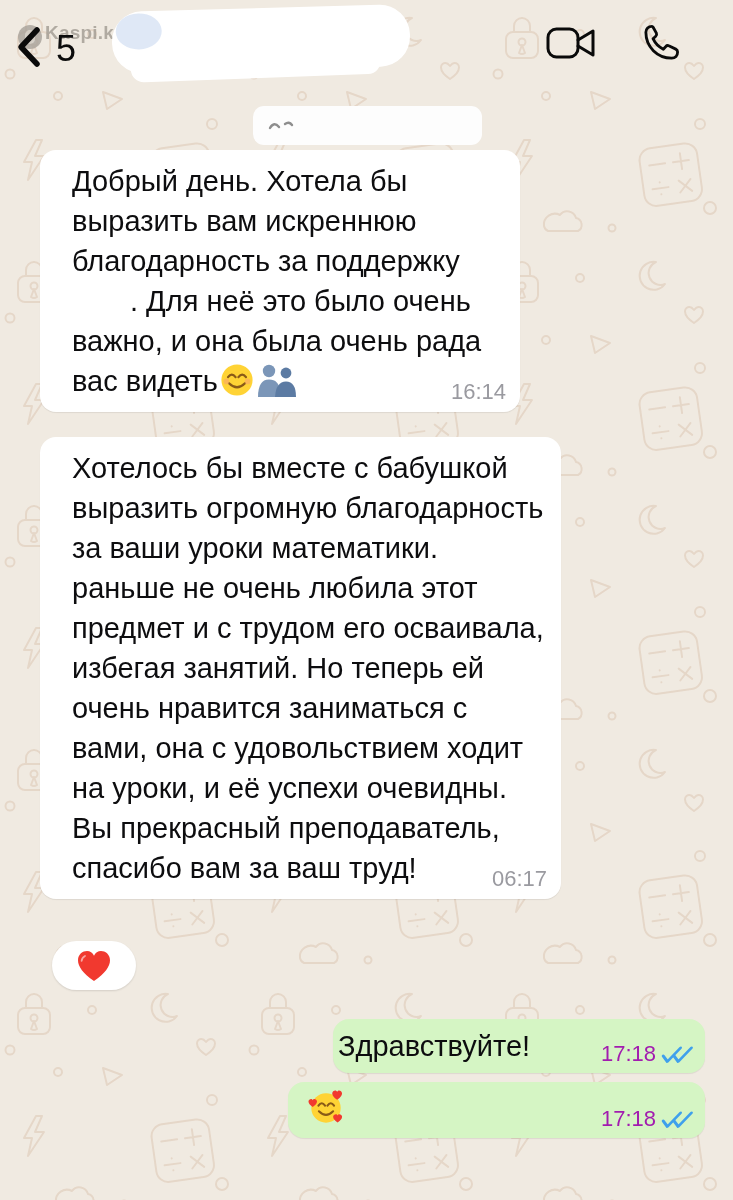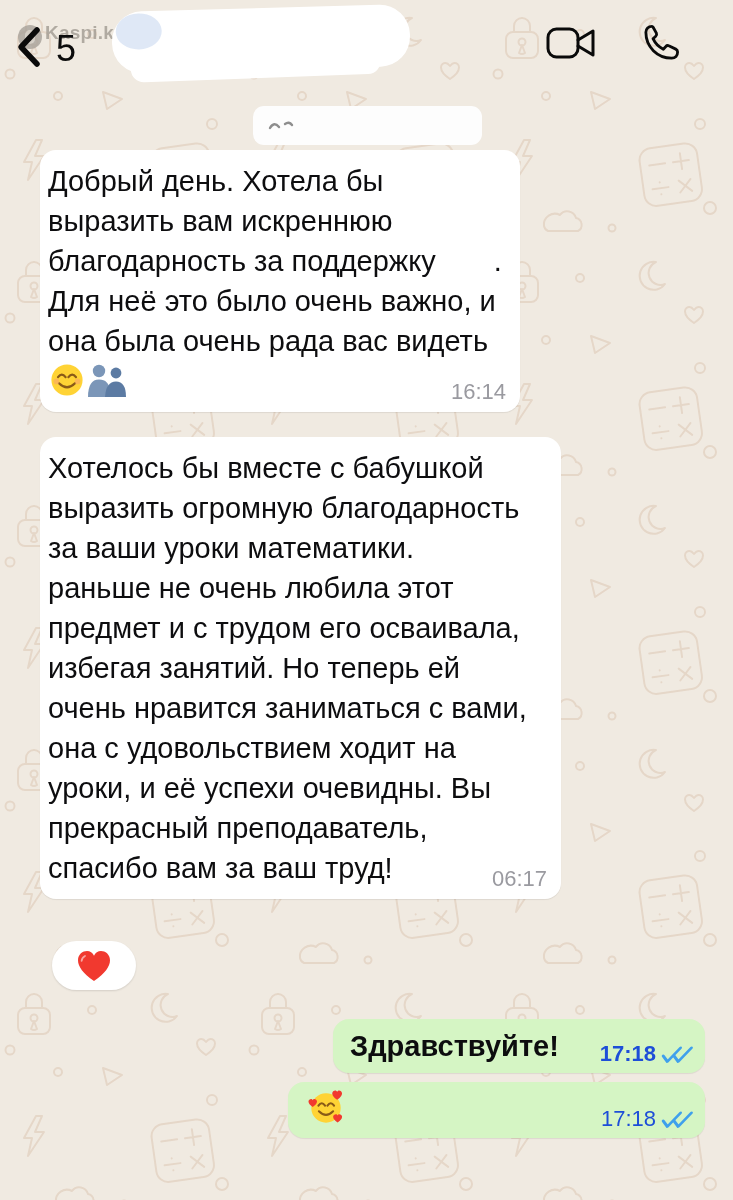--- a/index.html
+++ b/index.html
@@ -22,30 +22,30 @@
 
   
   .name-blob { position:absolute; left:112px; top:8px; width:298px; height:62px; background:#ffffff; border-radius:30px; transform:rotate(-1.6deg); z-index:4; }
   .name-blob .tail { position:absolute; left:18px; top:44px; width:250px; height:26px; background:#fff; border-radius:14px; transform:rotate(-.5deg); }
   .name-blob .avatar-hint { position:absolute; left:4px; top:2px; width:46px; height:36px; border-radius:50%; background:#d9e4f4; opacity:.85; }
   .date-chip { position:absolute; left:253px; top:106px; width:229px; height:39px; background:#fdfdfd; border-radius:11px; z-index:3; }
   .date-chip svg { position:absolute; left:14px; top:9px; opacity:.75; }
 
   
   .bubble { position:absolute; border-radius:16px; font-size:29px; line-height:40px; color:#0d0d0f; box-shadow:0 1px 1px rgba(0,0,0,.08); z-index:2; }
-  .in  { background:#ffffff; padding:11px 16px 11px 8px; }
+  .in  { background:#ffffff; padding:11px 16px 11px 32px; }
   .out { background:#D5F5C4; }
   .b1 { left:40px; top:150px; width:480px; }
   .b2 { left:40px; top:437px; width:521px; }
   .gap { display:inline-block; width:58px; height:10px; }
   .meta { position:absolute; right:14px; bottom:9px; font-size:22px; color:#9a9aa0; line-height:22px; }
-  .out .meta { color:#1d4ed8; display:flex; align-items:center; gap:5px; right:12px; bottom:8px; }
+  .out .meta { color:#a21caf; display:flex; align-items:center; gap:5px; right:12px; bottom:8px; }
   .emoji { vertical-align:-6px; margin-left:2px; }
   .heart-chip { left:52px; top:941px; width:84px; height:49px; background:#fff; border-radius:25px; display:flex; align-items:center; justify-content:center; box-shadow:0 1px 2px rgba(0,0,0,.12); }
-  .g1 { left:333px; top:1019px; width:372px; padding:7px 16px 7px 17px;font-weight:bold; }
+  .g1 { left:333px; top:1019px; width:372px; padding:7px 16px 7px 5px; }
   .g2 { left:288px; top:1082px; width:417px; padding:7px 16px 9px 17px; }
 </style>
 </head>
 <body>
 
 <div class="screen">
 
   <svg class="bg-pattern" xmlns="http://www.w3.org/2000/svg">
     <defs>
       <pattern id="doodles" width="244" height="244" patternUnits="userSpaceOnUse">

